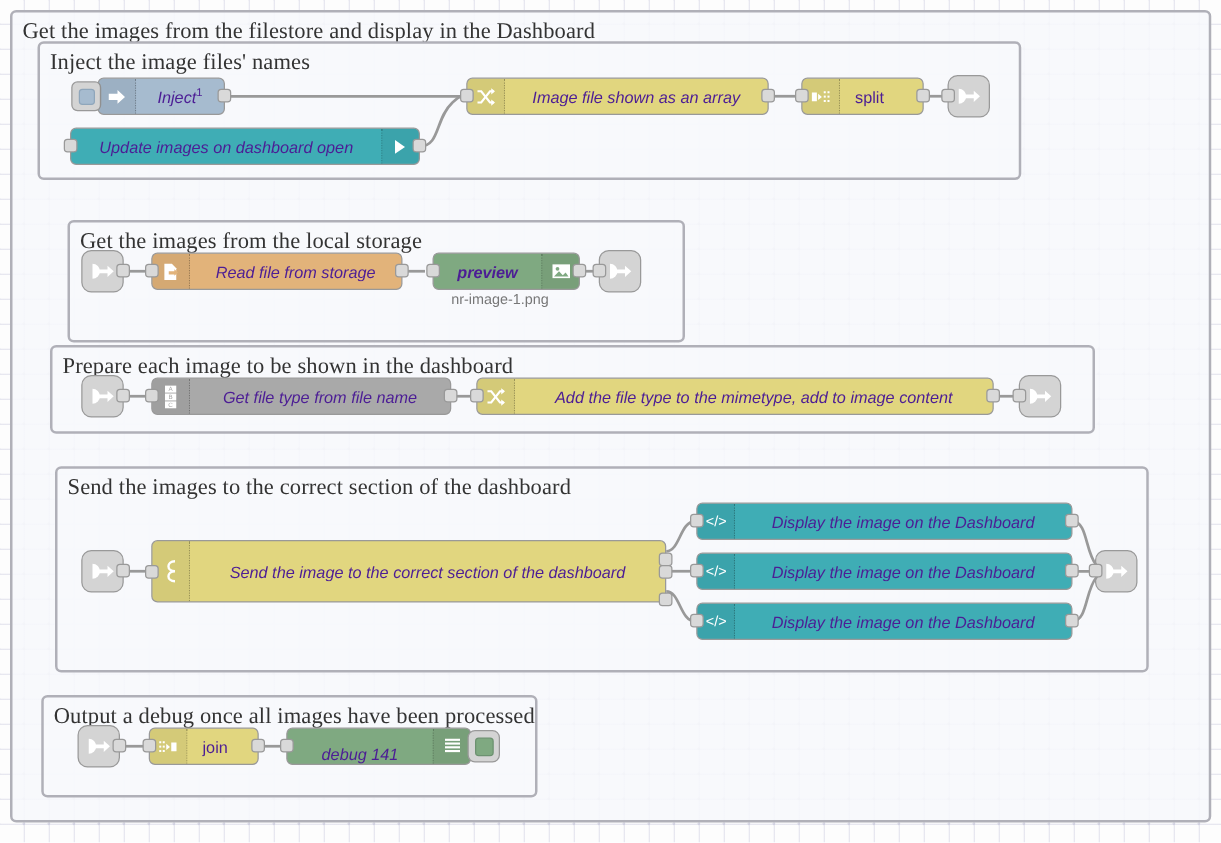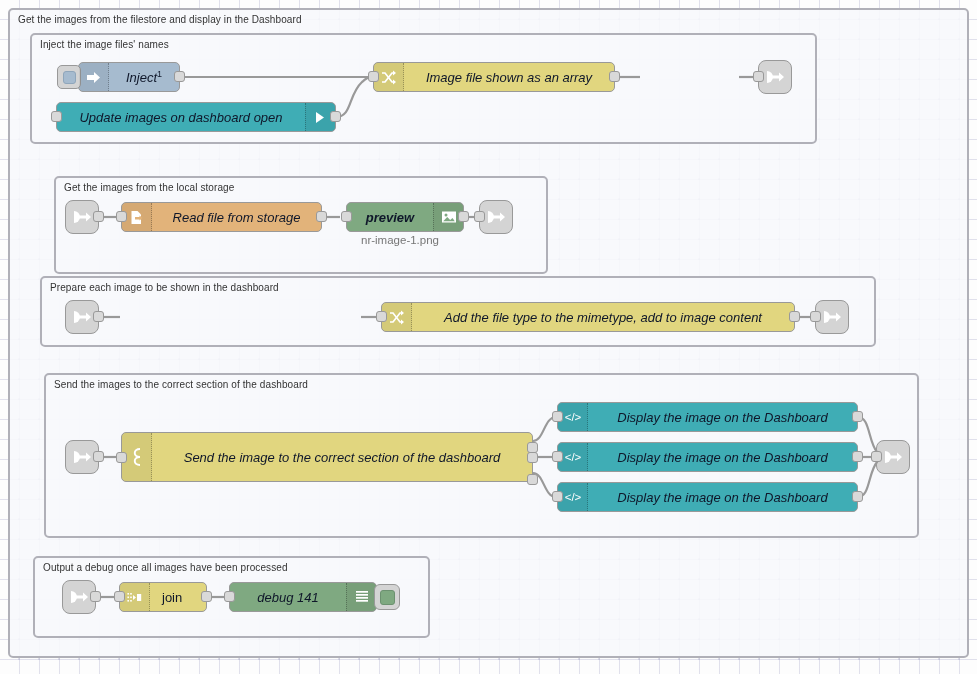--- a/index.html
+++ b/index.html
@@ -40,24 +40,25 @@
   .group {
     position: absolute;
     border: 2px solid #b0b0b8;
     border-radius: 5px;
     background: rgba(247,248,252,0.88);
   }
   .group > .group-label {
     position: absolute;
     top: 4px;
     left: 8px;
-    font-size: 10px;
+    font-size: 18px;
     color: #333333;
     white-space: nowrap;
     letter-spacing: 0.1px;
+    font-family: Liberation Serif, serif;
   }
 
   
   .node {
     position: absolute;
     height: 30px;
     border-radius: 5px;
     border: 1px solid #999999;
     display: flex;
     align-items: center;
@@ -79,21 +80,21 @@
     border-right: none;
     border-left: 1px dotted rgba(0,0,0,0.28);
     border-radius: 0 4px 4px 0;
     margin-left: auto;
   }
   .node .label {
     flex: 1 1 auto;
     padding: 0 10px;
     font-size: 13px;
     font-style: italic;
-    color: #0f172a;
+    color: #4c1d95;
     white-space: nowrap;
     text-align: center;
     overflow: hidden;
   }
   .node .label.plain { font-style: normal; text-align: left; padding-left: 12px; }
   .n-yellow2 { background: #e1d67f; }
   .n-teal    { background: #3fadb5; }
   .n-green   { background: #7fa981; }
   .n-orange  { background: #e2b37a; }
   .n-grey    { background: #a9a9a9; }
@@ -285,20 +286,39 @@
         <path d="M2 13 h3 l7 -9 h3" stroke="#ffffff" stroke-width="1.7" fill="none"></path>
         <path d="M13 1.5 l3 2.5 -3 2.5 Z" fill="#ffffff"></path>
         <path d="M13 10.5 l3 2.5 -3 2.5 Z" fill="#ffffff"></path>
       </svg>
     </div>
     <div class="label">Image file shown as an array</div>
     <div class="port in"></div>
     <div class="port out"></div>
   </div>
 
+  <div class="node n-yellow2" style="left:641px; top:62px; width:98px;">
+    <div class="icon-box">
+      <svg class="gi" width="17" height="17" viewBox="0 0 17 17">
+        <rect x="1.5" y="5" width="4" height="7" fill="#ffffff"></rect>
+        <path d="M6.5 6 l3 2.5 -3 2.5 Z" fill="#ffffff"></path>
+        <g fill="#ffffff">
+          <rect x="11" y="4" width="1.6" height="1.6"></rect>
+            <rect x="14" y="4" width="1.6" height="1.6"></rect>
+          <rect x="11" y="7.5" width="1.6" height="1.6"></rect>
+            <rect x="14" y="7.5" width="1.6" height="1.6"></rect>
+          <rect x="11" y="11" width="1.6" height="1.6"></rect>
+            <rect x="14" y="11" width="1.6" height="1.6"></rect>
+        </g>
+      </svg>
+    </div>
+    <div class="label plain">split</div>
+    <div class="port in"></div>
+    <div class="port out"></div>
+  </div>
 
   <div class="node link-node" style="left:758px; top:60px;">
     <div class="icon-box">
       <svg class="gi" width="22" height="22" viewBox="0 0 22 22">
         <path d="M3 5 a6 6 0 0 1 0 12 Z" fill="#ffffff"></path>
         <path d="M8 9.5 h7 V6.5 l5 4.5 -5 4.5 V12.5 H8 Z" fill="#ffffff"></path>
       </svg>
     </div>
     <div class="port in"></div>
   </div>
@@ -360,20 +380,35 @@
   <div class="node link-node" style="left:65px; top:300px;">
     <div class="icon-box">
       <svg class="gi" width="22" height="22" viewBox="0 0 22 22">
         <path d="M3 5 a6 6 0 0 1 0 12 Z" fill="#ffffff"></path>
         <path d="M8 9.5 h7 V6.5 l5 4.5 -5 4.5 V12.5 H8 Z" fill="#ffffff"></path>
       </svg>
     </div>
     <div class="port out"></div>
   </div>
 
+  <div class="node n-grey" style="left:121px; top:302px; width:240px;">
+    <div class="icon-box">
+      <svg class="gi" width="15" height="19" viewBox="0 0 15 19">
+        <rect x="3" y="0.5" width="9" height="5.6" fill="#ffffff"></rect>
+        <rect x="3" y="6.8" width="9" height="5.6" fill="#ffffff"></rect>
+        <rect x="3" y="13.1" width="9" height="5.6" fill="#ffffff"></rect>
+        <text x="7.5" y="5.1" font-size="5" font-family="Liberation Sans, sans-serif" fill="#a9a9a9" text-anchor="middle">A</text>
+        <text x="7.5" y="11.4" font-size="5" font-family="Liberation Sans, sans-serif" fill="#a9a9a9" text-anchor="middle">B</text>
+        <text x="7.5" y="17.7" font-size="5" font-family="Liberation Sans, sans-serif" fill="#a9a9a9" text-anchor="middle">C</text>
+      </svg>
+    </div>
+    <div class="label">Get file type from file name</div>
+    <div class="port in"></div>
+    <div class="port out"></div>
+  </div>
 
   <div class="node n-yellow2" style="left:381px; top:302px; width:414px;">
     <div class="icon-box">
       <svg class="gi" width="17" height="17" viewBox="0 0 17 17">
         <path d="M2 4 h3 l7 9 h3" stroke="#ffffff" stroke-width="1.7" fill="none"></path>
         <path d="M2 13 h3 l7 -9 h3" stroke="#ffffff" stroke-width="1.7" fill="none"></path>
         <path d="M13 1.5 l3 2.5 -3 2.5 Z" fill="#ffffff"></path>
         <path d="M13 10.5 l3 2.5 -3 2.5 Z" fill="#ffffff"></path>
       </svg>
     </div>
@@ -489,21 +524,21 @@
         </g>
         <path d="M7 6 l3 2.5 -3 2.5 Z" fill="#ffffff"></path>
         <rect x="11" y="5" width="4.2" height="7" fill="#ffffff"></rect>
       </svg>
     </div>
     <div class="label plain">join</div>
     <div class="port in"></div>
     <div class="port out"></div>
   </div>
 
-  <div class="node n-green" style="left:229px; top:582px; width:148px;">
+  <div class="node n-green" style="left:229px; top:582px; width:148px;align-items:flex-end;">
     <div class="label">debug 141</div>
     <div class="icon-box right">
       <svg class="gi" width="16" height="16" viewBox="0 0 16 16">
         <g fill="#ffffff">
           <rect x="2" y="2" width="12" height="1.7"></rect>
           <rect x="2" y="5" width="12" height="1.7"></rect>
           <rect x="2" y="8" width="12" height="1.7"></rect>
           <rect x="2" y="11" width="12" height="1.7"></rect>
         </g>
       </svg>

